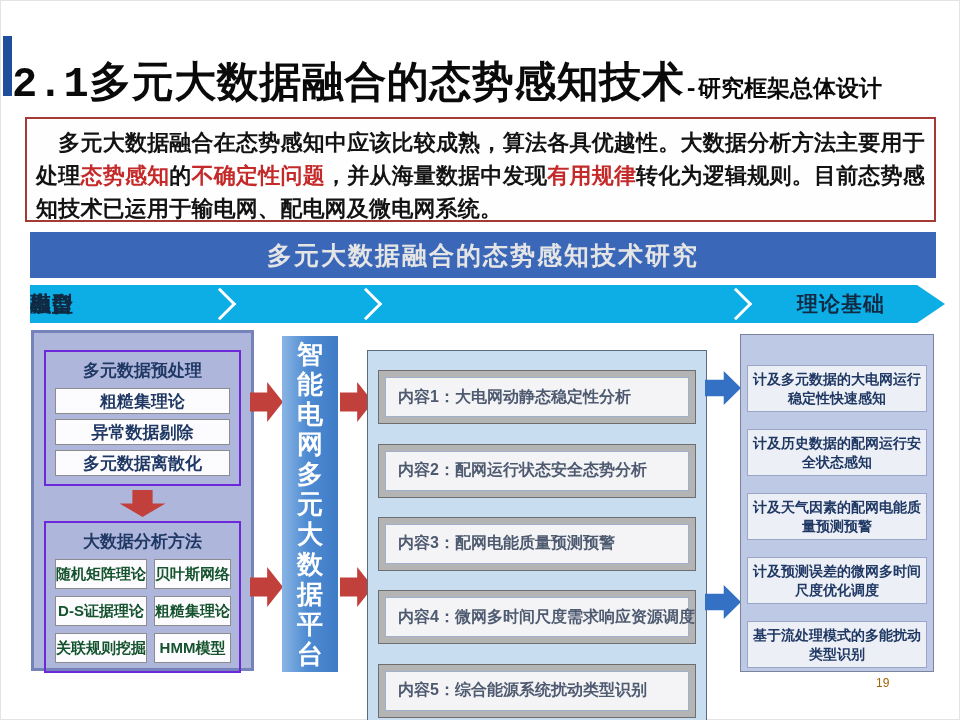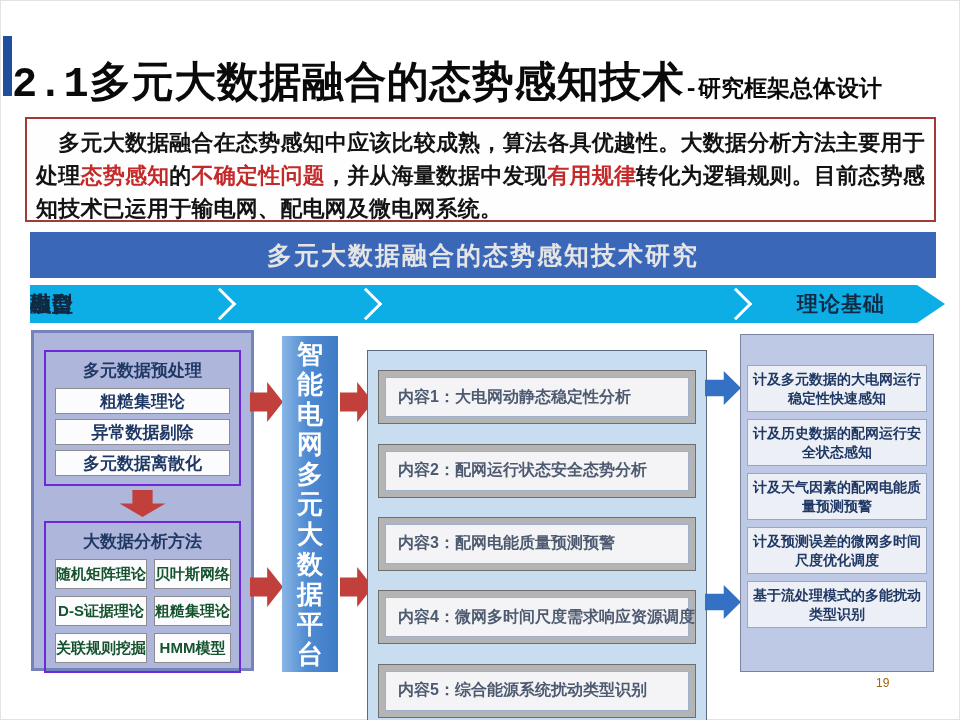--- a/index.html
+++ b/index.html
@@ -77,21 +77,21 @@
                background:#C9DDF1; border:1px solid #5A6B7E;
                display:flex; flex-direction:column; justify-content:space-evenly; padding:0 10px; }
   .task-outer { height:54px; background:#B4B4B4; border:1px solid #6E6E6E; padding:6px; }
   .task-inner { width:100%; height:100%; background:#F4F4F6; border:1px solid #9FB0CC;
                 display:flex; align-items:center; padding-left:12px;
                 color:#4E5A70; font-size:16px; font-weight:700; white-space:nowrap; }
 
   
   .right-panel { position:absolute; left:740px; top:334px; width:194px; height:338px;
                  background:#BDC9E5; border:1px solid #7B849E;
-                 display:flex; flex-direction:column; align-items:center; padding-top:30px; gap:7px; }
+                 display:flex; flex-direction:column; align-items:center; padding-top:30px; gap:17px; }
   .outcome-box { width:180px; height:47px; background:#ECEFF5; border:1px solid #9AA6C6;
                  display:flex; align-items:center; justify-content:center; text-align:center;
                  color:#1F3864; font-size:14px; font-weight:700; line-height:19px; padding:2px 5px; }
 
   
   .page-num { position:absolute; left:876px; top:676px; color:#a16207; font-size:12px; }
 </style>
 </head>
 <body>
 

